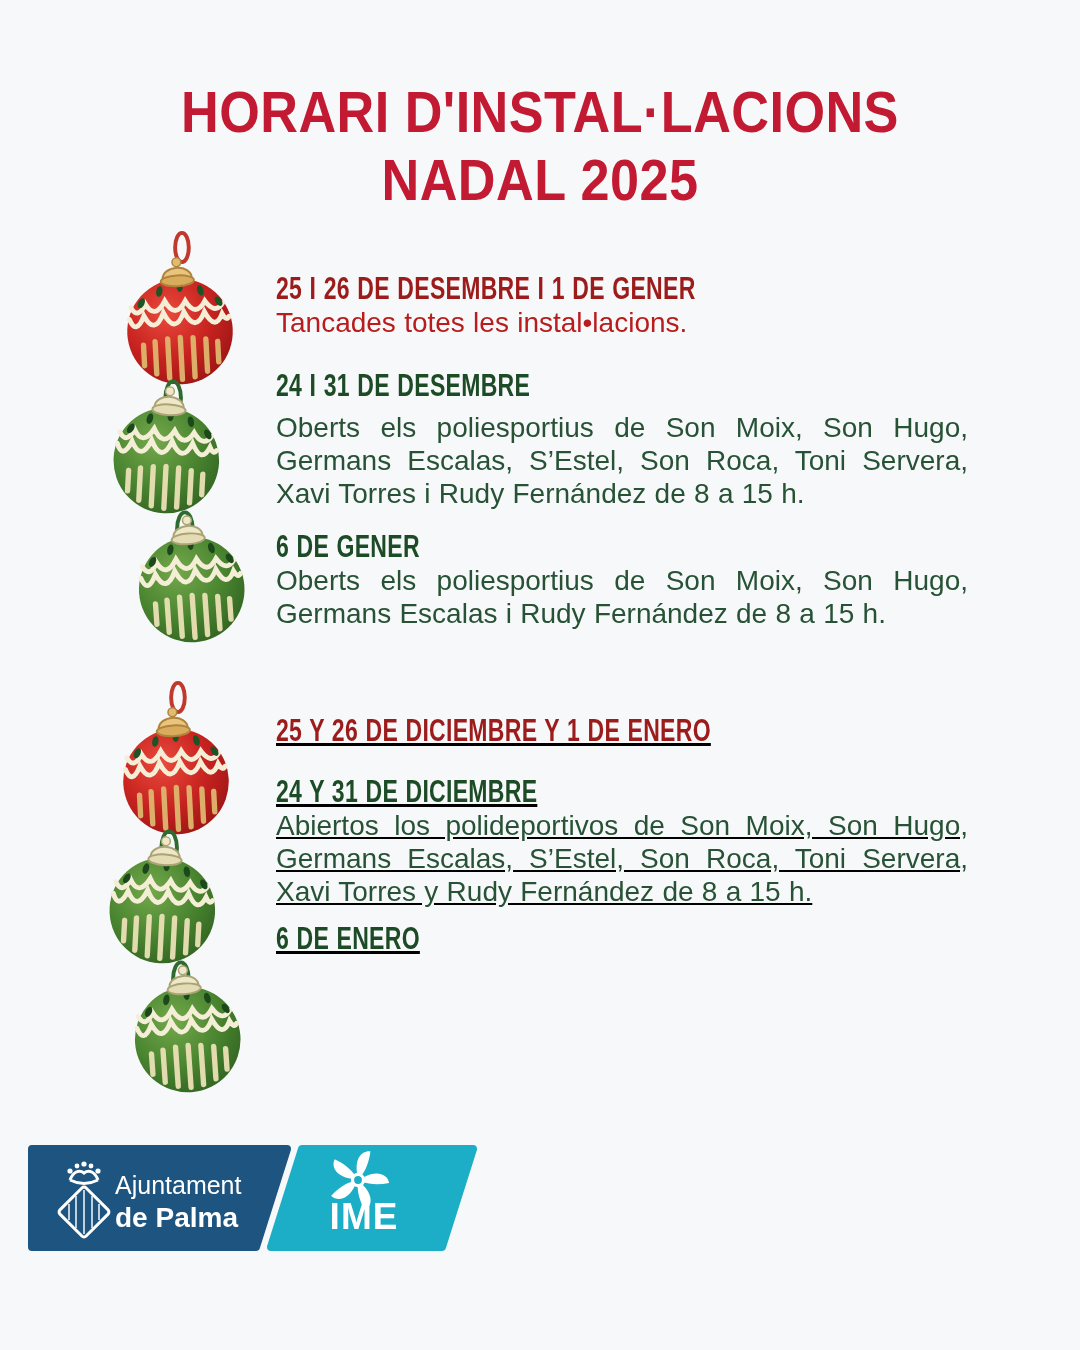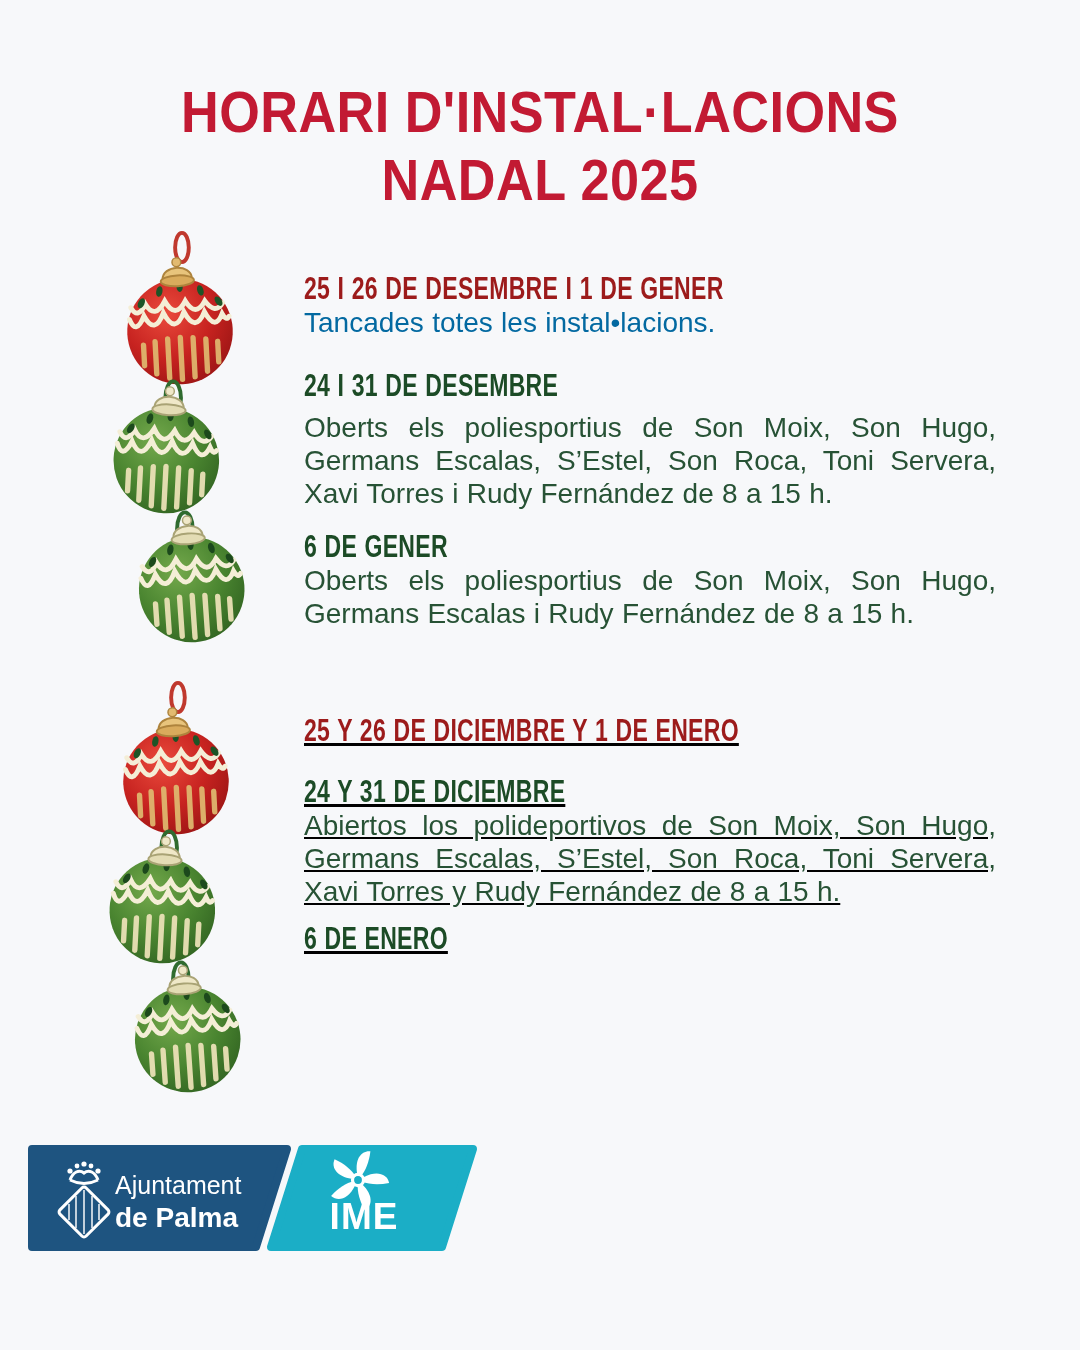--- a/index.html
+++ b/index.html
@@ -18,36 +18,36 @@
   .title-line{
     font-size:58px;line-height:68px;letter-spacing:.5px;
     transform:scaleX(.9);transform-origin:center;
     white-space:nowrap;
   }
   
   .orn{position:absolute;width:176px;height:430px;}
   .orn1{left:92px;top:226px;}
   .orn2{left:88px;top:676px;}
   
-  .group{position:absolute;left:304px;width:692px;}
+  .group{position:absolute;left:276px;width:692px;}
   .group-ca{top:270px;}
   .group-es{top:712px;text-decoration:underline;}
   .sec-h{
     font-weight:800;font-size:32px;line-height:36px;
     letter-spacing:.4px;word-spacing:1px;
     transform:scaleX(.72);transform-origin:left center;
     white-space:nowrap;margin:0;
   }
   .sec-b{
     font-size:28px;line-height:33px;margin:0;
     text-align:justify;word-spacing:.5px;
   }
   .h-red{color:#9c1b1b;}
   .h-green{color:#1c4b26;}
-  .b-red{color:#0369a1;}
+  .b-red{color:#b91c1c;}
   .b-green{color:#275235;margin-top:8px;}
   .mt28{margin-top:28px;} .mt18{margin-top:18px;} .mt4{margin-top:0;}
   .mt6{margin-top:6px;} .mt25{margin-top:25px;} .mt12{margin-top:12px;} .mt1{margin-top:1px;}
   
   .footer-logos{position:absolute;left:0;top:1128px;width:520px;height:150px;}
   .footer-logos text{font-family:"Liberation Sans","DejaVu Sans",sans-serif;}
 </style>
 </head>
 <body>
 

